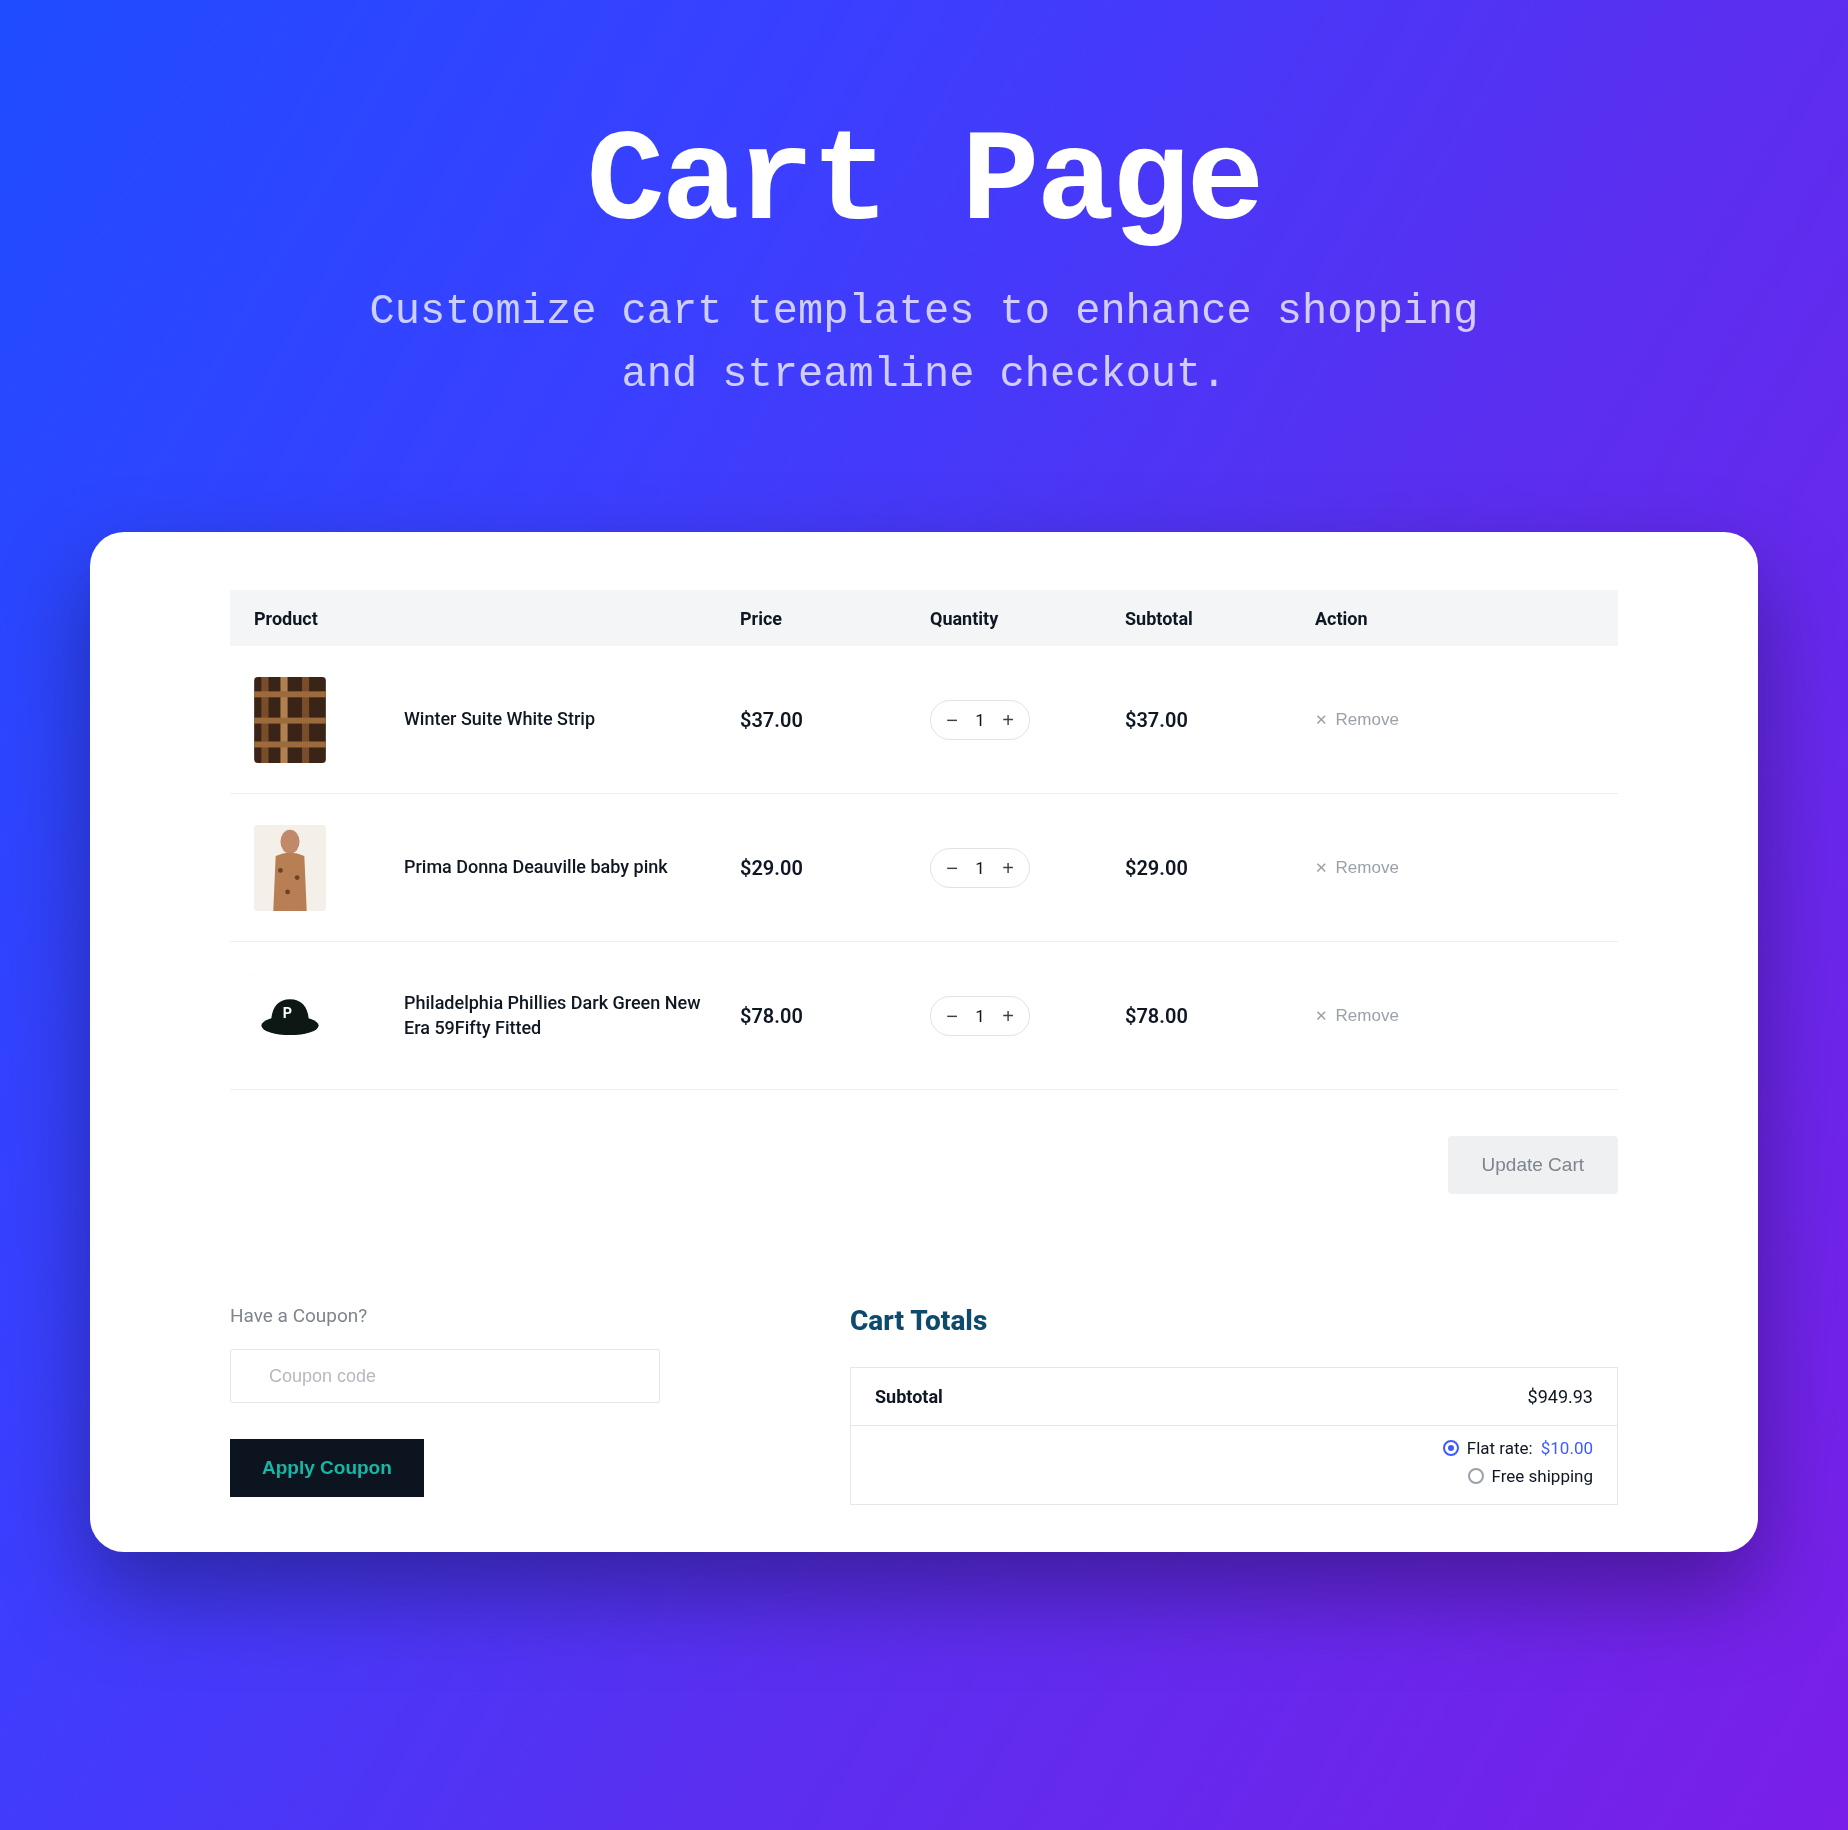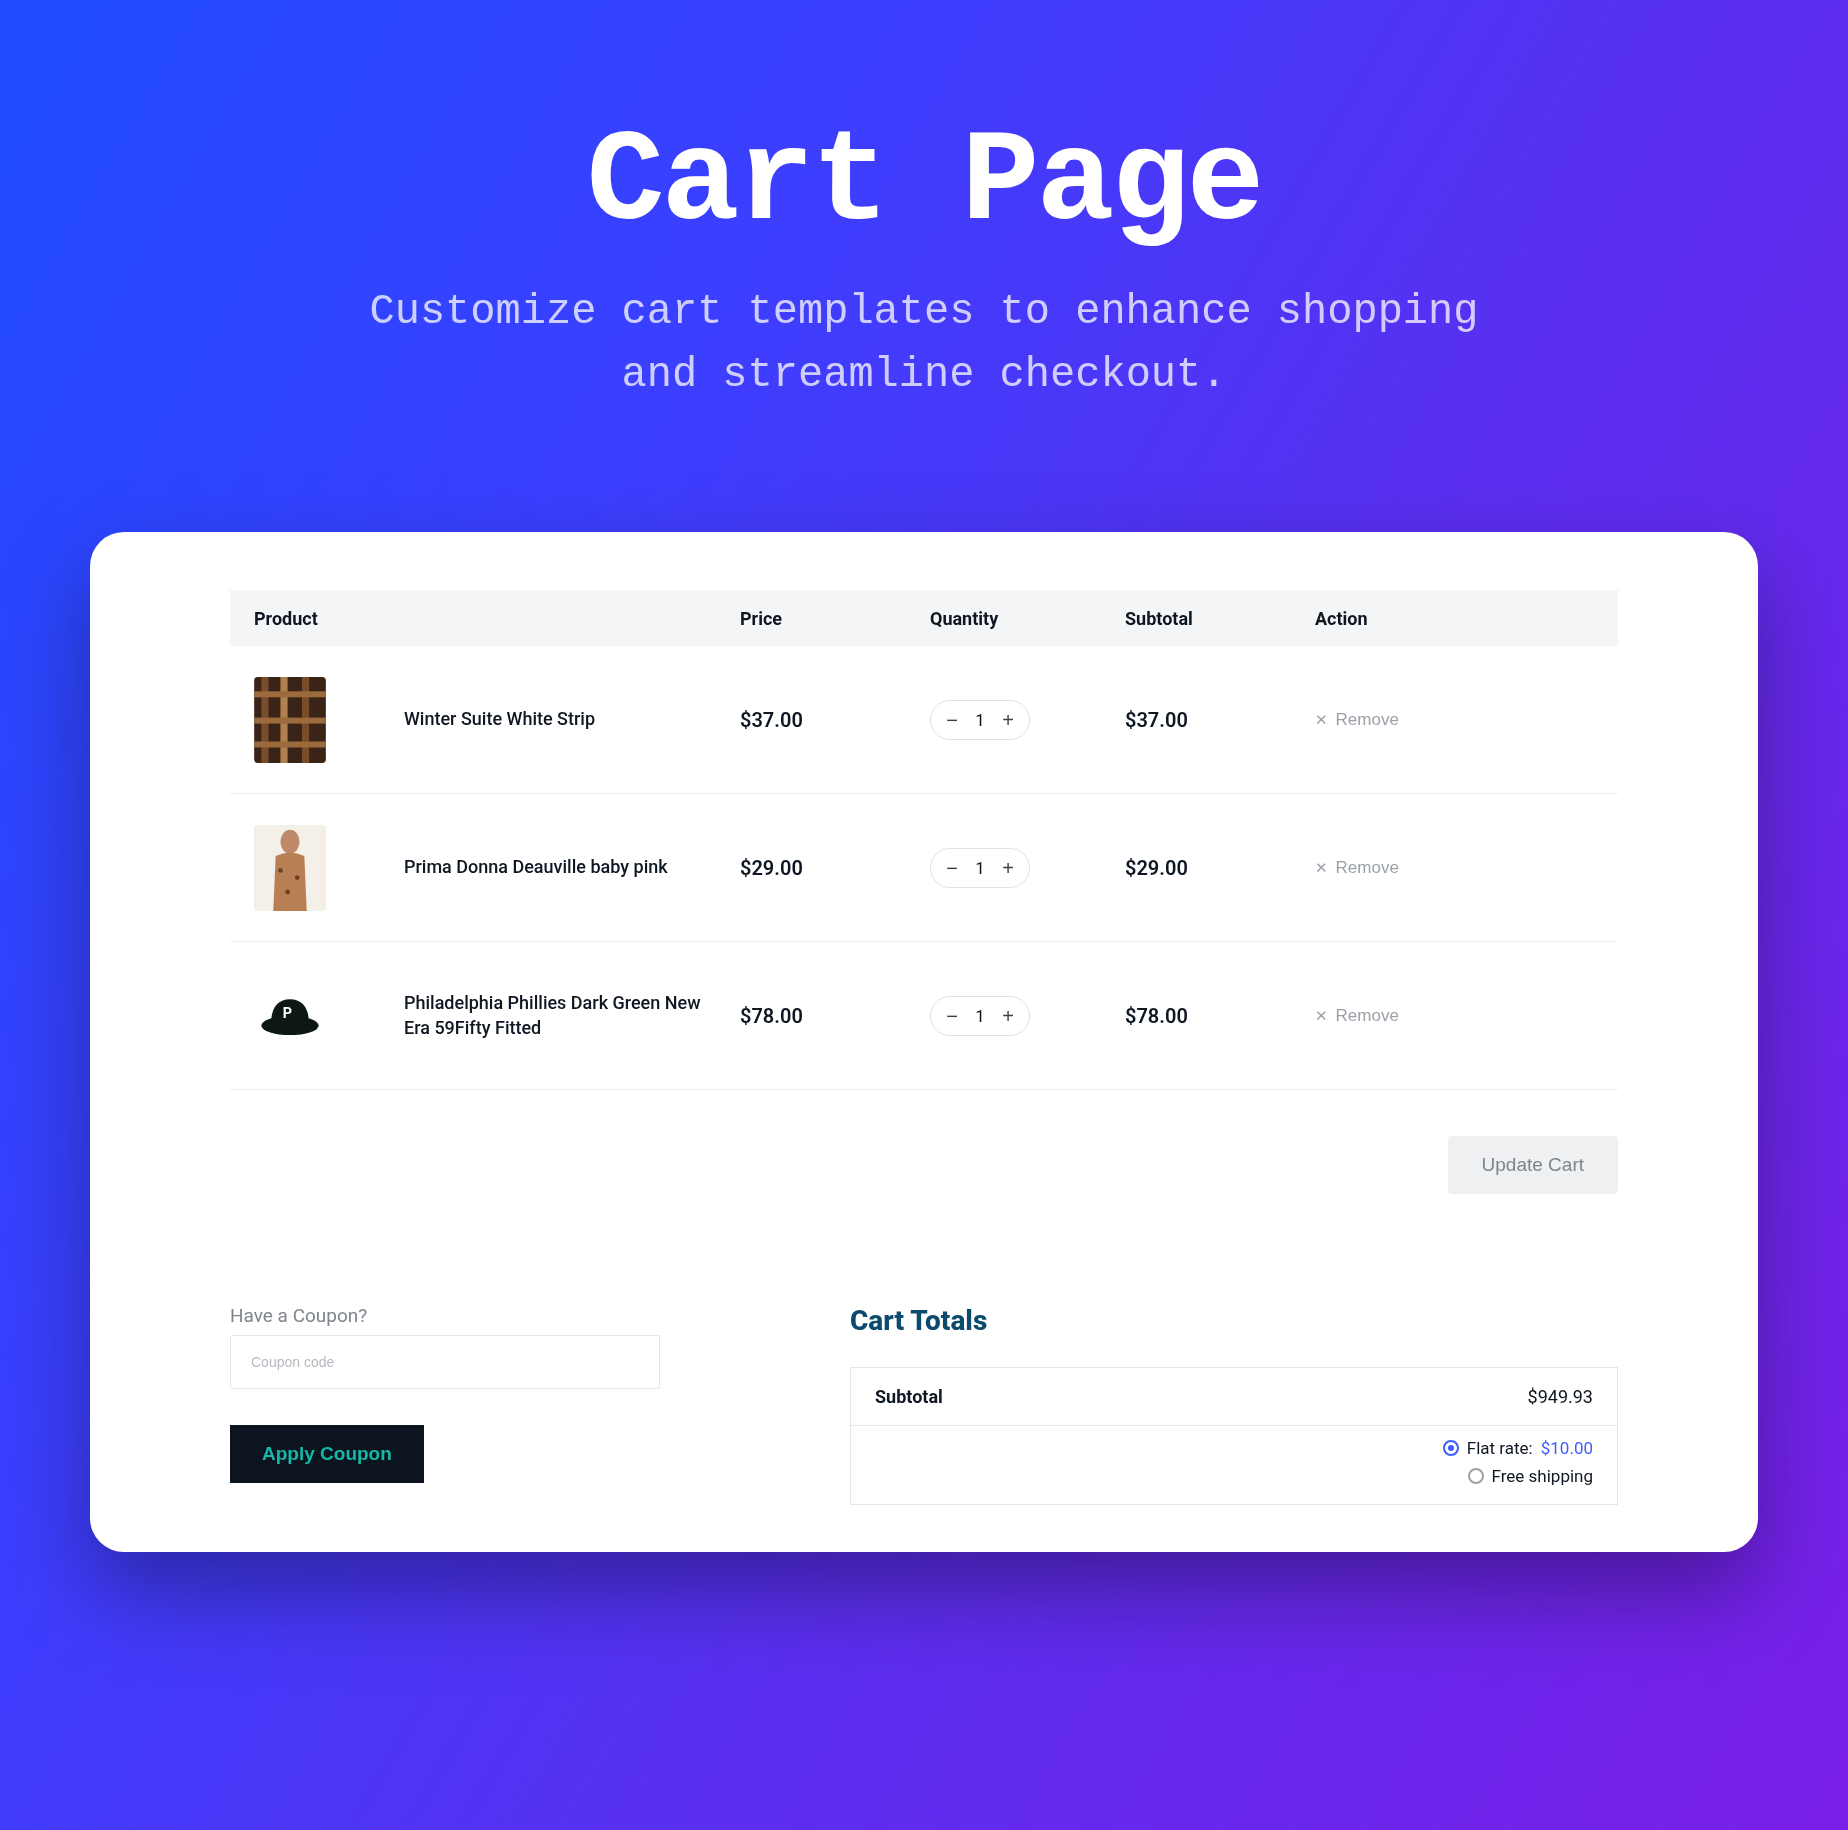--- a/index.html
+++ b/index.html
@@ -90,25 +90,25 @@
     background: #eef0f2; color: #7e858d;
     border: none; border-radius: 4px;
     padding: 18px 34px; font-size: 19px; font-weight: 500;
     cursor: pointer;
   }
   .lower {
     display: flex; gap: 60px;
     margin-top: 110px;
   }
   .coupon-sec { flex: 0 0 560px; }
-  .coupon-label { color: #7e858d; font-size: 19px; margin-bottom: 8px; }
+  .coupon-label { color: #7e858d; font-size: 19px; margin-bottom: 22px; }
   .coupon-input {
     width: 430px; height: 54px;
     border: 1px solid #e4e6ea; border-radius: 2px;
-    padding: 0 20px; font-size: 14px; color: #333;
+    padding: 0 38px; font-size: 18px; color: #333;
   }
   .coupon-input::placeholder { color: #b5bac0; }
   .apply-btn {
     display: block; margin-top: 36px;
     background: #0c1420; color: #14b8a6;
     border: none; padding: 18px 32px;
     font-size: 19px; font-weight: 600;
     cursor: pointer;
   }
   .totals-sec { flex: 1; }

